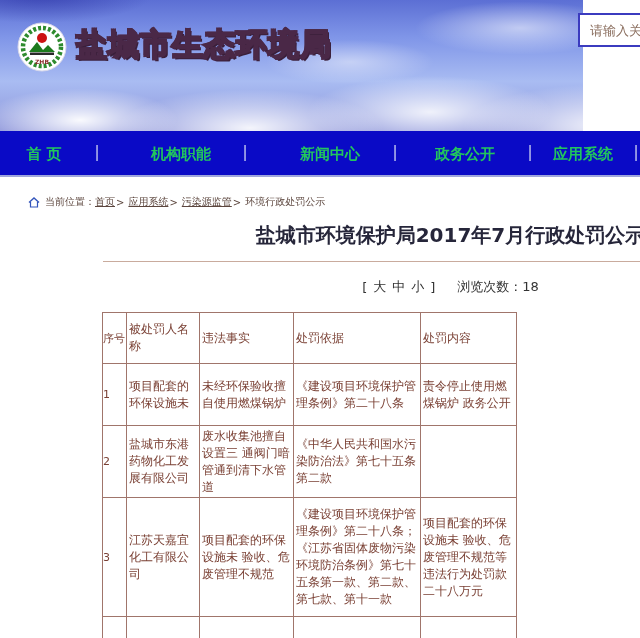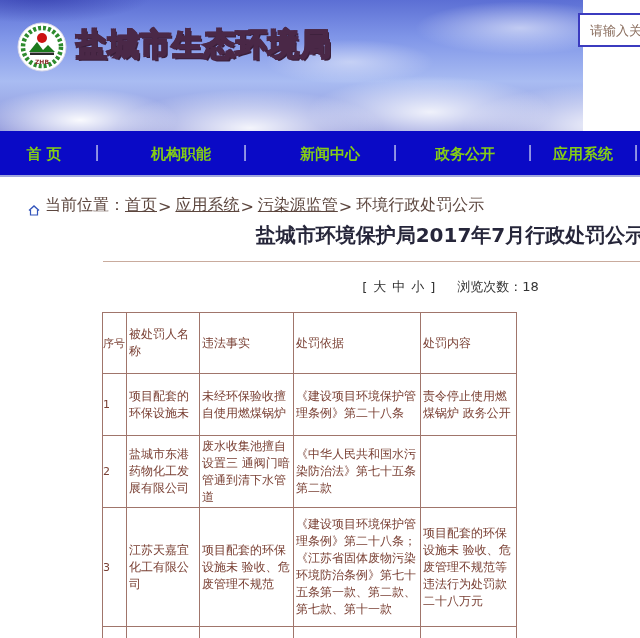--- a/index.html
+++ b/index.html
@@ -37,31 +37,31 @@
   }
   .search-box::placeholder { color:#8a6e5e; opacity:1; }
 
   
   .navbar {
     position:absolute; left:0; top:131px; width:640px; height:46px;
     background:#0a0ac6; border-bottom:2px solid #9fa6dc;
   }
   .nav-item {
     position:absolute; top:14px; transform:translateX(-50%);
-    color:#84cc16; font-size:15px; font-weight:bold; white-space:nowrap; cursor:pointer;
+    color:#22c55e; font-size:15px; font-weight:bold; white-space:nowrap; cursor:pointer;
   }
   .nav-sep {
     position:absolute; top:12px; transform:translateX(-50%);
     color:#cfd4f2; font-size:15px; font-weight:normal;
   }
 
   
   .breadcrumb {
-    position:absolute; left:28px; top:195px; font-size:16px; color:#5c463e;
-    display:flex; align-items:flex-end; white-space:nowrap;
+    position:absolute; left:28px; top:195px; font-size:10px; color:#5c463e;
+    display:flex; align-items:center; white-space:nowrap;
   }
   .crumb-home-icon { width:12px; height:11px; margin-right:5px; }
   .crumb-sep { margin:0 4px 0 1px; color:#5c463e; }
   .crumb-link { cursor:pointer;text-decoration:underline; }
 
   
   .article-title {
     position:absolute; left:102px; top:222px; width:697px;
     text-align:center; font-size:20px; font-weight:bold; color:#26263a;
     font-family:"DejaVu Sans","Liberation Sans",sans-serif;
@@ -153,21 +153,21 @@
 
   <table class="punish-table">
     <colgroup>
       <col style="width:24px">
         <col style="width:73px">
         <col style="width:94px">
       <col style="width:127px">
         <col style="width:96px">
     </colgroup>
     <tbody>
-      <tr style="height:61px">
+      <tr style="height:51px">
         <th class="col-no">序号</th>
         <th>被处罚人名称</th>
         <th>违法事实</th>
         <th>处罚依据</th>
         <th>处罚内容</th>
       </tr>
       <tr style="height:62px">
         <td class="col-no">1</td>
         <td>项目配套的环保设施未</td>
         <td>未经环保验收擅自使用燃煤锅炉</td>

